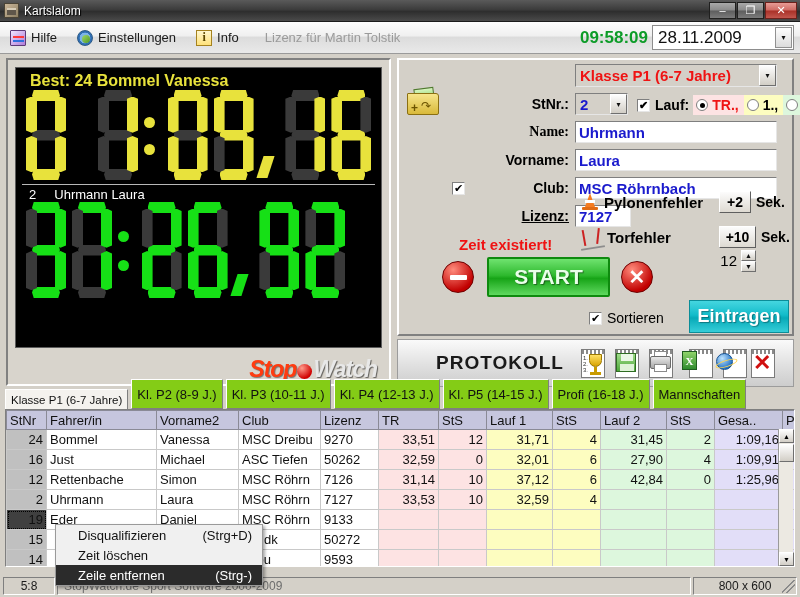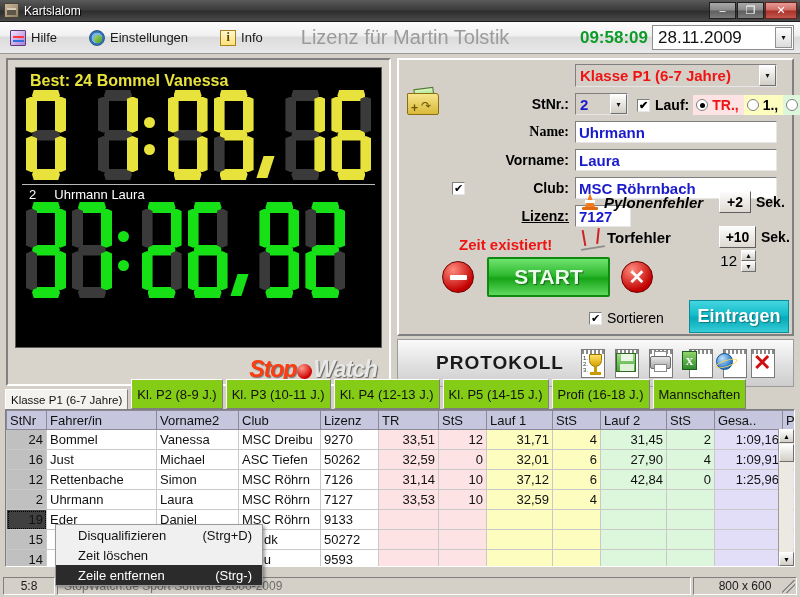--- a/index.html
+++ b/index.html
@@ -42,21 +42,21 @@
   .winbtn.close{
     background:linear-gradient(to bottom,#e79b95,#cf6a63 48%,#a93027 52%,#c2564d);
     border-color:#6d201b; width:32px;
   }
 
   
   #menubar{
     height:32px; width:100%;
     background:linear-gradient(to bottom,#fdfdfd 0%,#f0f0f0 44%,#dcdcdc 50%,#e9e9e9 100%);
     border-bottom:1px solid #9a9a9a;
-    display:flex; align-items:center; padding-left:10px; position:relative;gap:12px;
+    display:flex; align-items:center; padding-left:10px; position:relative;
   }
   .menu-item{ display:flex; align-items:center; margin-right:20px; cursor:default; }
   .menu-item .mi-label{ font-size:13px; color:#1a1a1a; margin-left:5px; }
   .mi-ico{ width:16px;height:16px; position:relative; flex:none; }
   .ico-help{
     background:linear-gradient(135deg,#f0e4ff,#b07cd8);
     border:1px solid #5d3a78; border-radius:1px;
   }
   .ico-help:after{content:"";position:absolute;left:2px;top:5px;width:11px;height:2px;background:#ff3a3a;}
   .ico-help:before{content:"";position:absolute;left:2px;top:9px;width:11px;height:2px;background:#2f6fdd;}
@@ -69,21 +69,21 @@
     background:linear-gradient(135deg,#9fd66b,#4f9b21);
   }
   .ico-info{
     background:linear-gradient(to bottom,#fff7cf,#ffe27a); border:1px solid #a5821f;
   }
   .ico-info:after{
     content:"i"; position:absolute; left:0; right:0; top:-1px; text-align:center;
     font-family:"Liberation Serif",serif; font-weight:bold; font-size:12px; color:#5a4500;
   }
   #license-text{
-    font-size:20px; color:#9b9b9b; margin-left:6px; white-space:nowrap;
+    font-size:13px; color:#9b9b9b; margin-left:6px; white-space:nowrap;
   }
   #clock{
     position:absolute; right:152px; top:6px;
     font-size:17px; color:#0d9c28; font-weight:bold; letter-spacing:0px;
   }
   #datebox{
     position:absolute; right:6px; top:3px; width:142px; height:25px;
     background:#fff; border:1px solid #8d8d8d;
     display:flex; align-items:center; justify-content:space-between;
   }
@@ -634,21 +634,21 @@
     <div class="fld" style="left:176px;top:117px;width:202px;height:22px;">MSC Röhrnbach</div>
 
     <span class="lblR" style="left:10px;top:148px;width:160px;text-decoration:underline;">Lizenz:</span>
     <div class="fld" style="left:176px;top:145px;width:56px;height:22px;">7127</div>
 
     <div id="pylon-ico">
       <div class="cone"></div>
         <div class="stripe"></div>
         <div class="base"></div>
     </div>
-    <span class="penlabel" style="left:205px;top:134px;font-style:italic;">Pylonenfehler</span>
+    <span class="penlabel" style="left:205px;top:134px;">Pylonenfehler</span>
     <div class="penbtn" style="left:320px;top:131px;width:32px;height:22px;">+2</div>
     <span class="seklabel" style="left:357px;top:134px;">Sek.</span>
 
     <div id="gate-ico">
       <div class="p1"></div>
         <div class="p2"></div>
         <div class="gr"></div>
     </div>
     <span class="penlabel" style="left:208px;top:169px;">Torfehler</span>
     <div class="penbtn" style="left:320px;top:166px;width:37px;height:22px;">+10</div>

